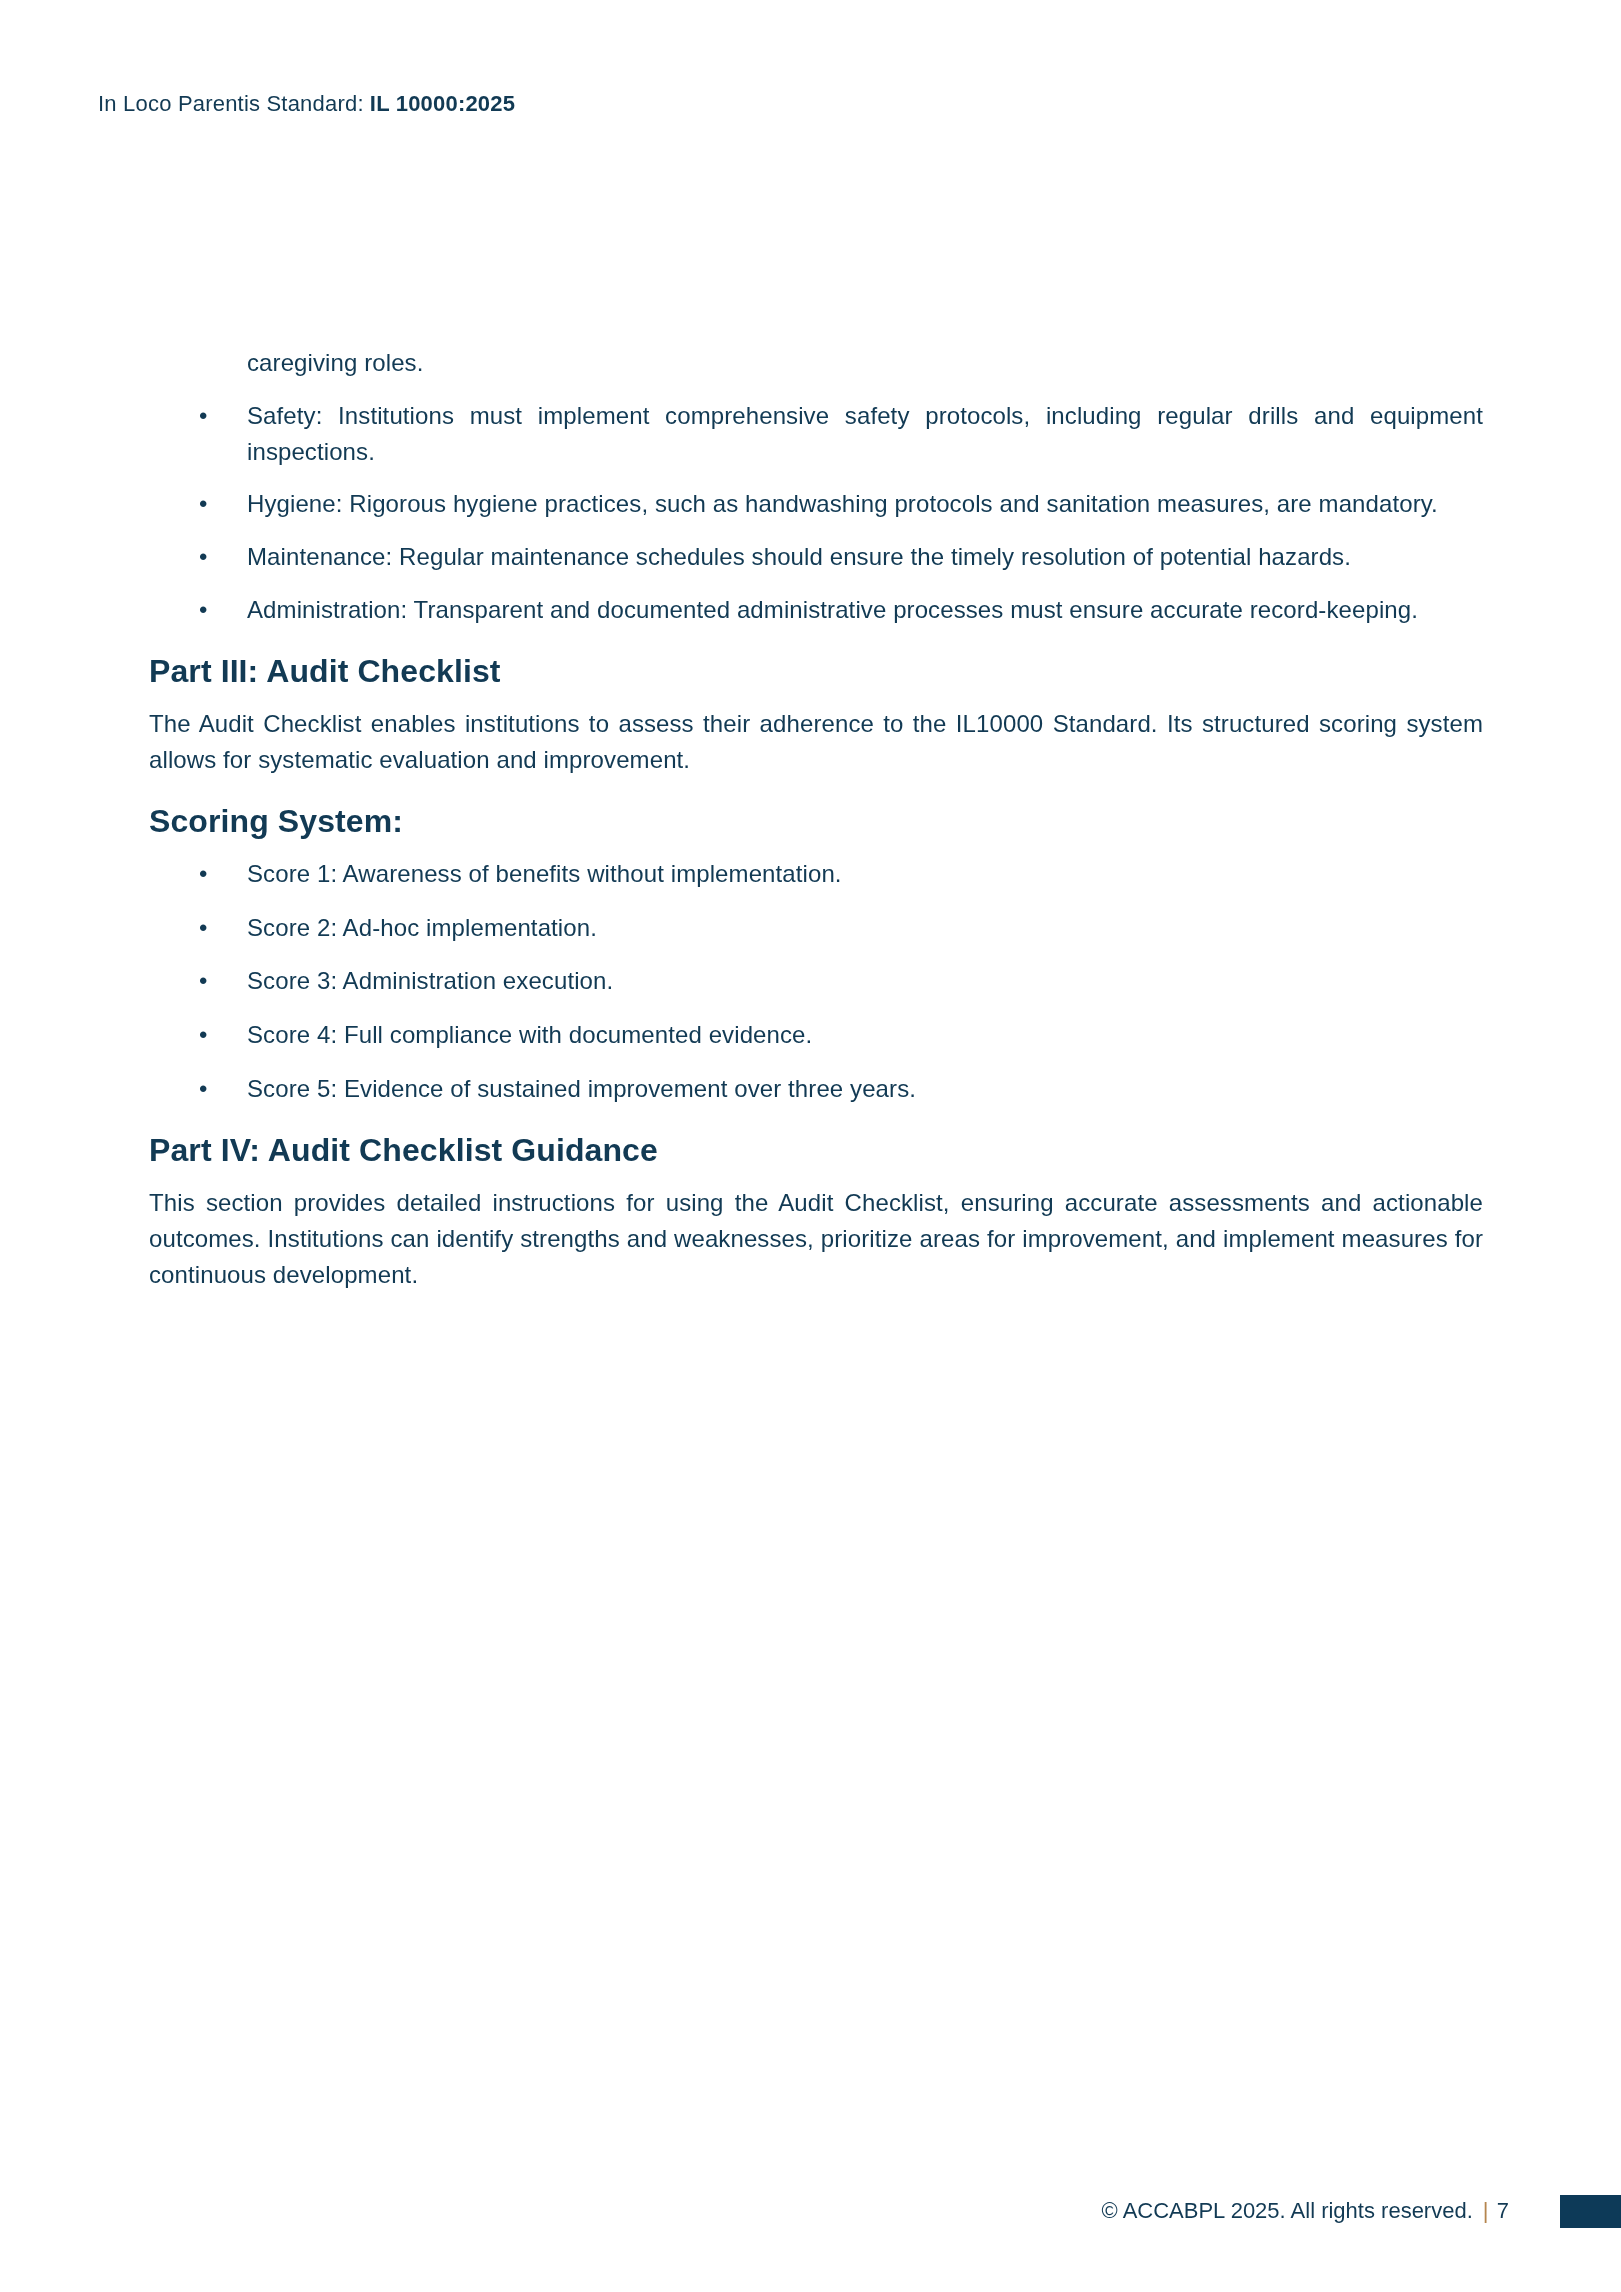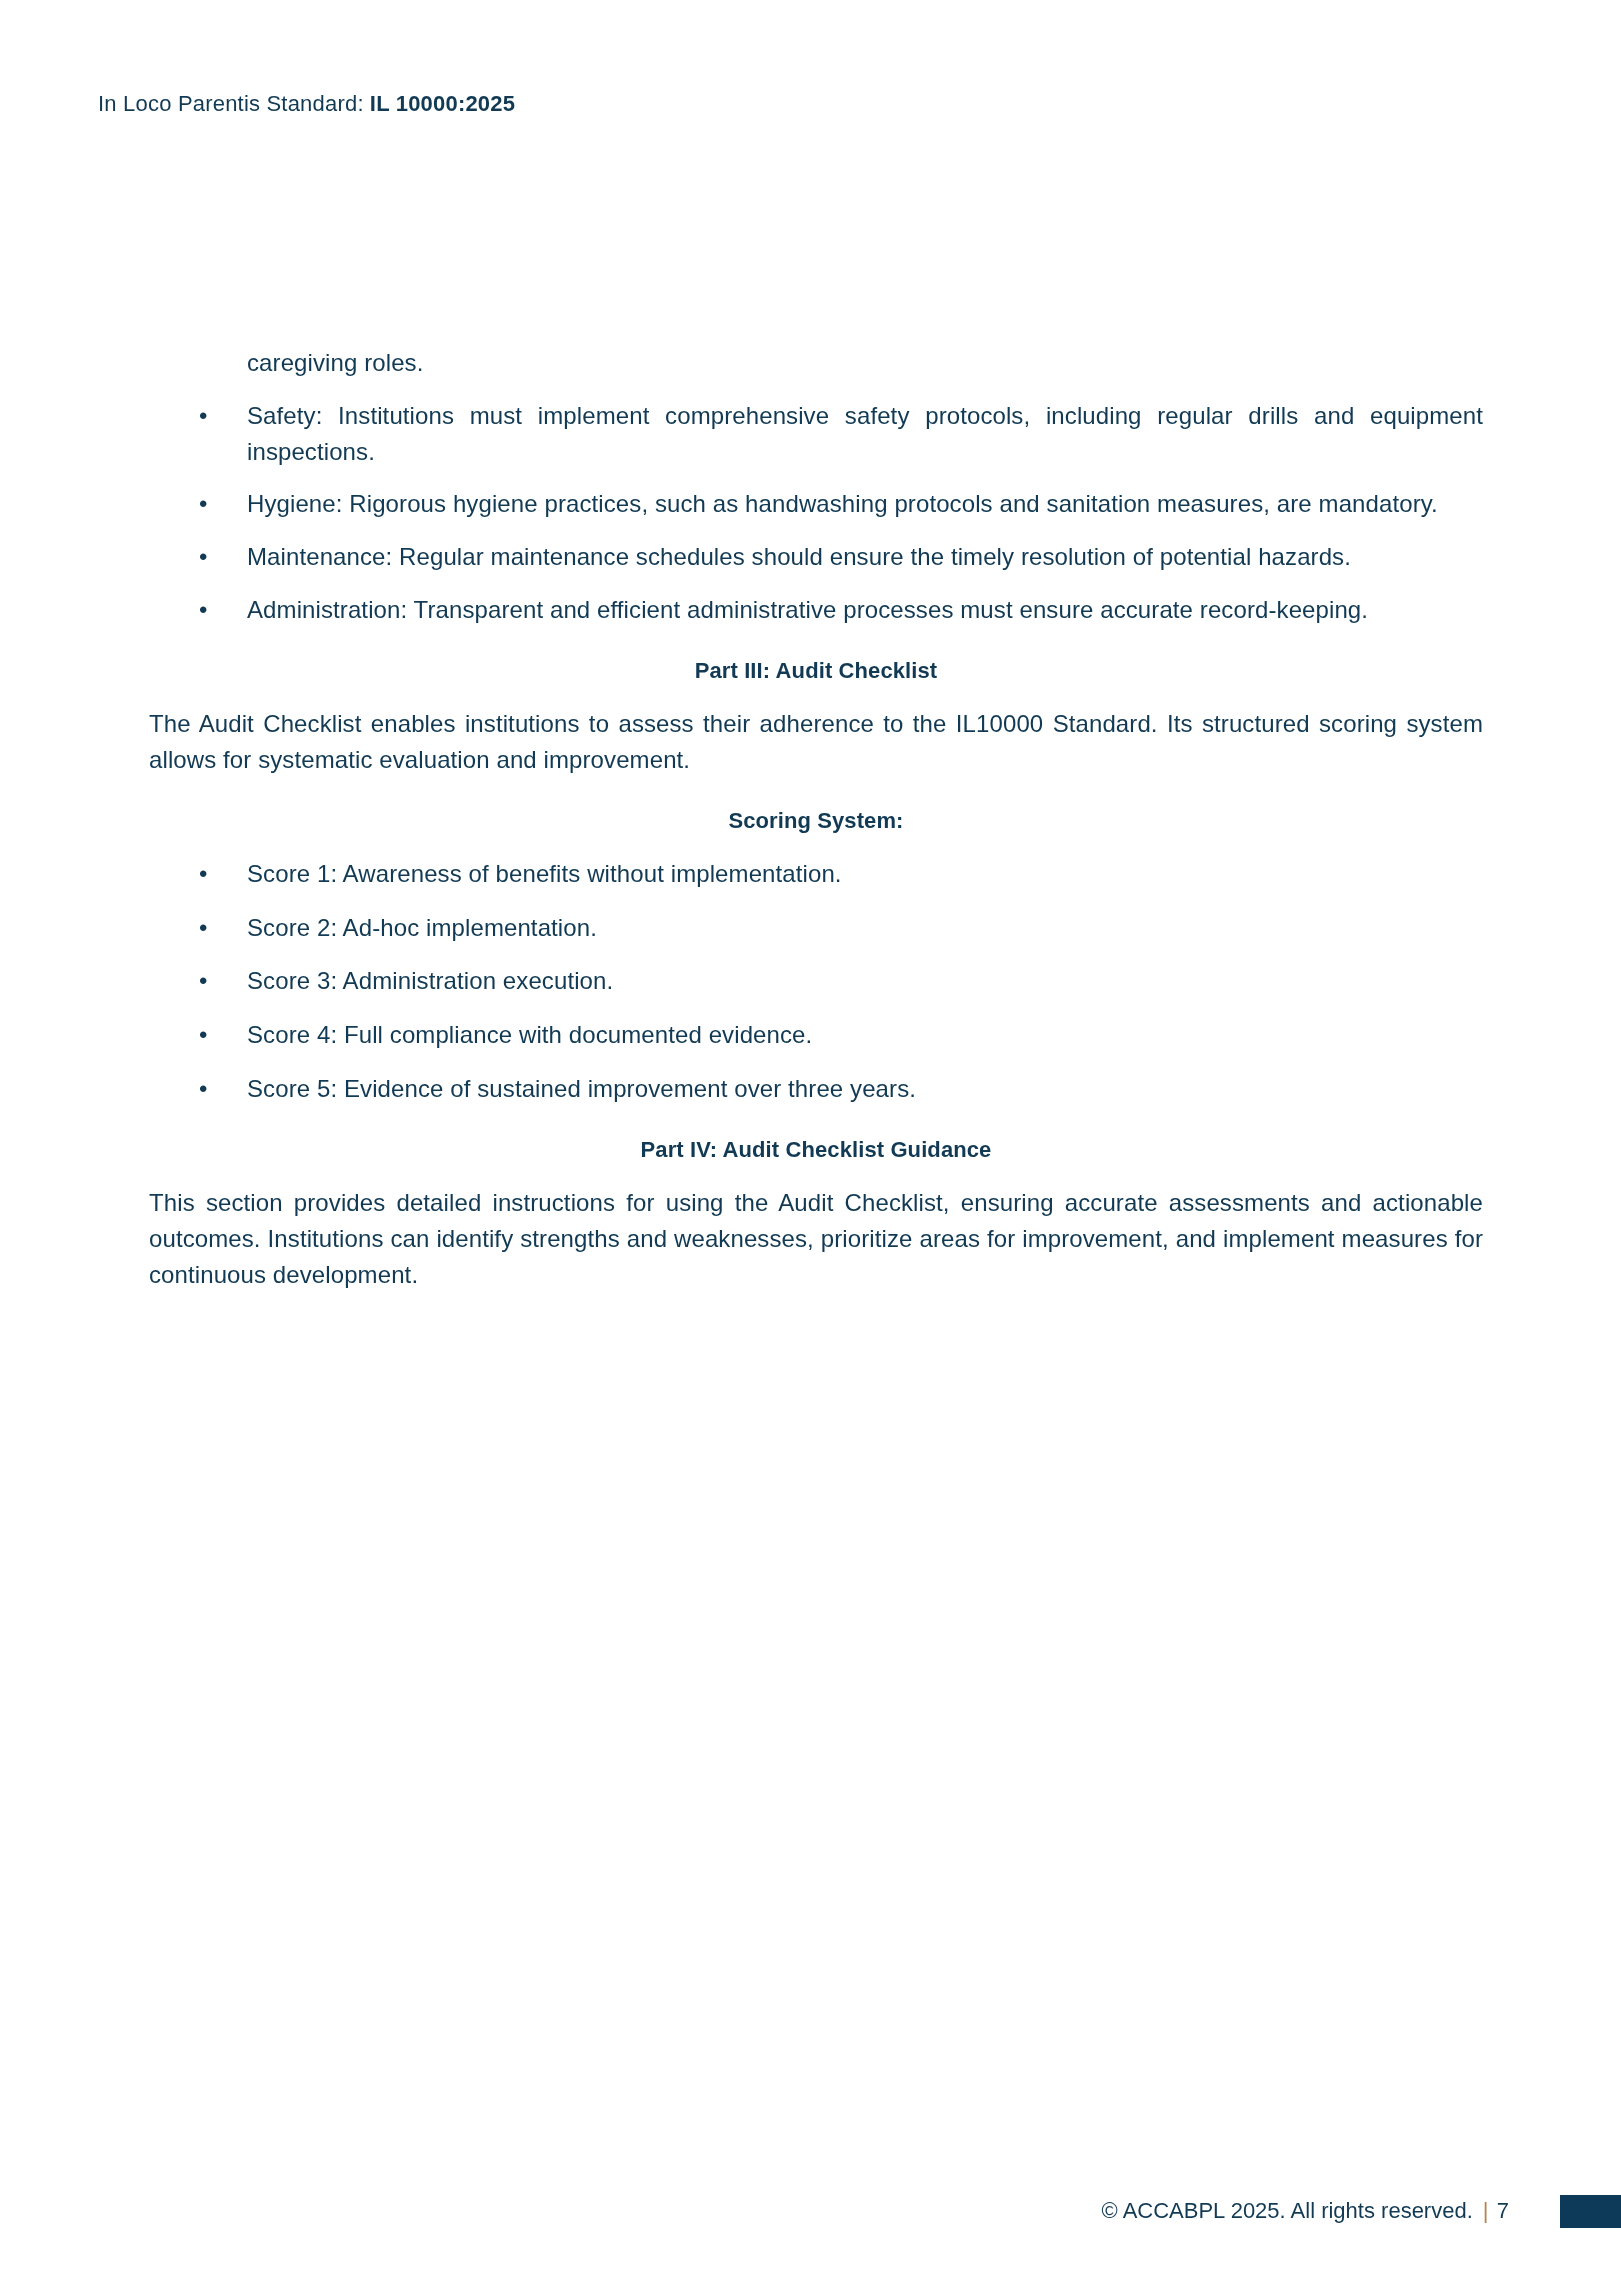--- a/index.html
+++ b/index.html
@@ -67,23 +67,23 @@
   .bullet-glyph {
     position: absolute;
     left: 50px;
     top: 0;
     width: 19.6px;
     text-align: left;
   }
 
   .doc-heading {
     font-weight: bold;
-    text-align: center;
+    text-align: left;
     margin: 25.5px 0 16.7px 0;
-    font-size: 22px;
+    font-size: 32px;
   }
 
   .doc-paragraph {
     margin: 0 0 16.7px 0;
   }
 
   
   .footer-line {
     position: absolute;
     top: 2196px;
@@ -127,21 +127,21 @@
       <li>
         <span class="bullet-glyph">•</span>
         <span>Hygiene: Rigorous hygiene practices, such as handwashing protocols and sanitation measures, are mandatory.</span>
       </li>
       <li>
         <span class="bullet-glyph">•</span>
         <span>Maintenance: Regular maintenance schedules should ensure the timely resolution of potential hazards.</span>
       </li>
       <li>
         <span class="bullet-glyph">•</span>
-        <span>Administration: Transparent and efficient administrative processes must ensure accurate record-keeping.</span>
+        <span>Administration: Transparent and documented administrative processes must ensure accurate record-keeping.</span>
       </li>
     </ul>
 
     <h3 class="doc-heading">Part III: Audit Checklist</h3>
 
     <p class="doc-paragraph">The Audit Checklist enables institutions to assess their adherence to the IL10000 Standard. Its structured scoring system allows for systematic evaluation and improvement.</p>
 
     <h3 class="doc-heading">Scoring System:</h3>
 
     <ul class="doc-list scores">

